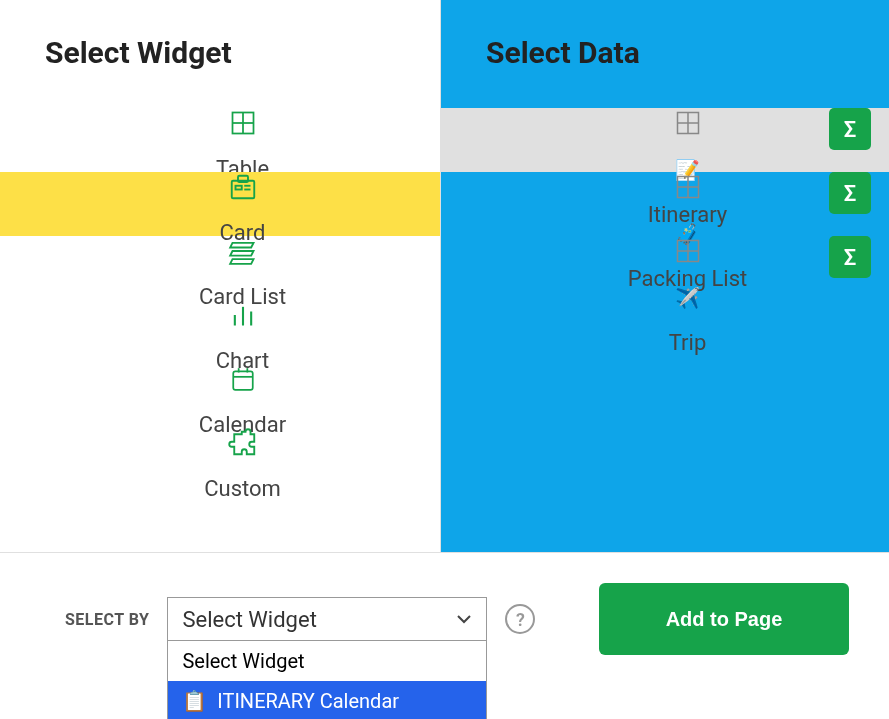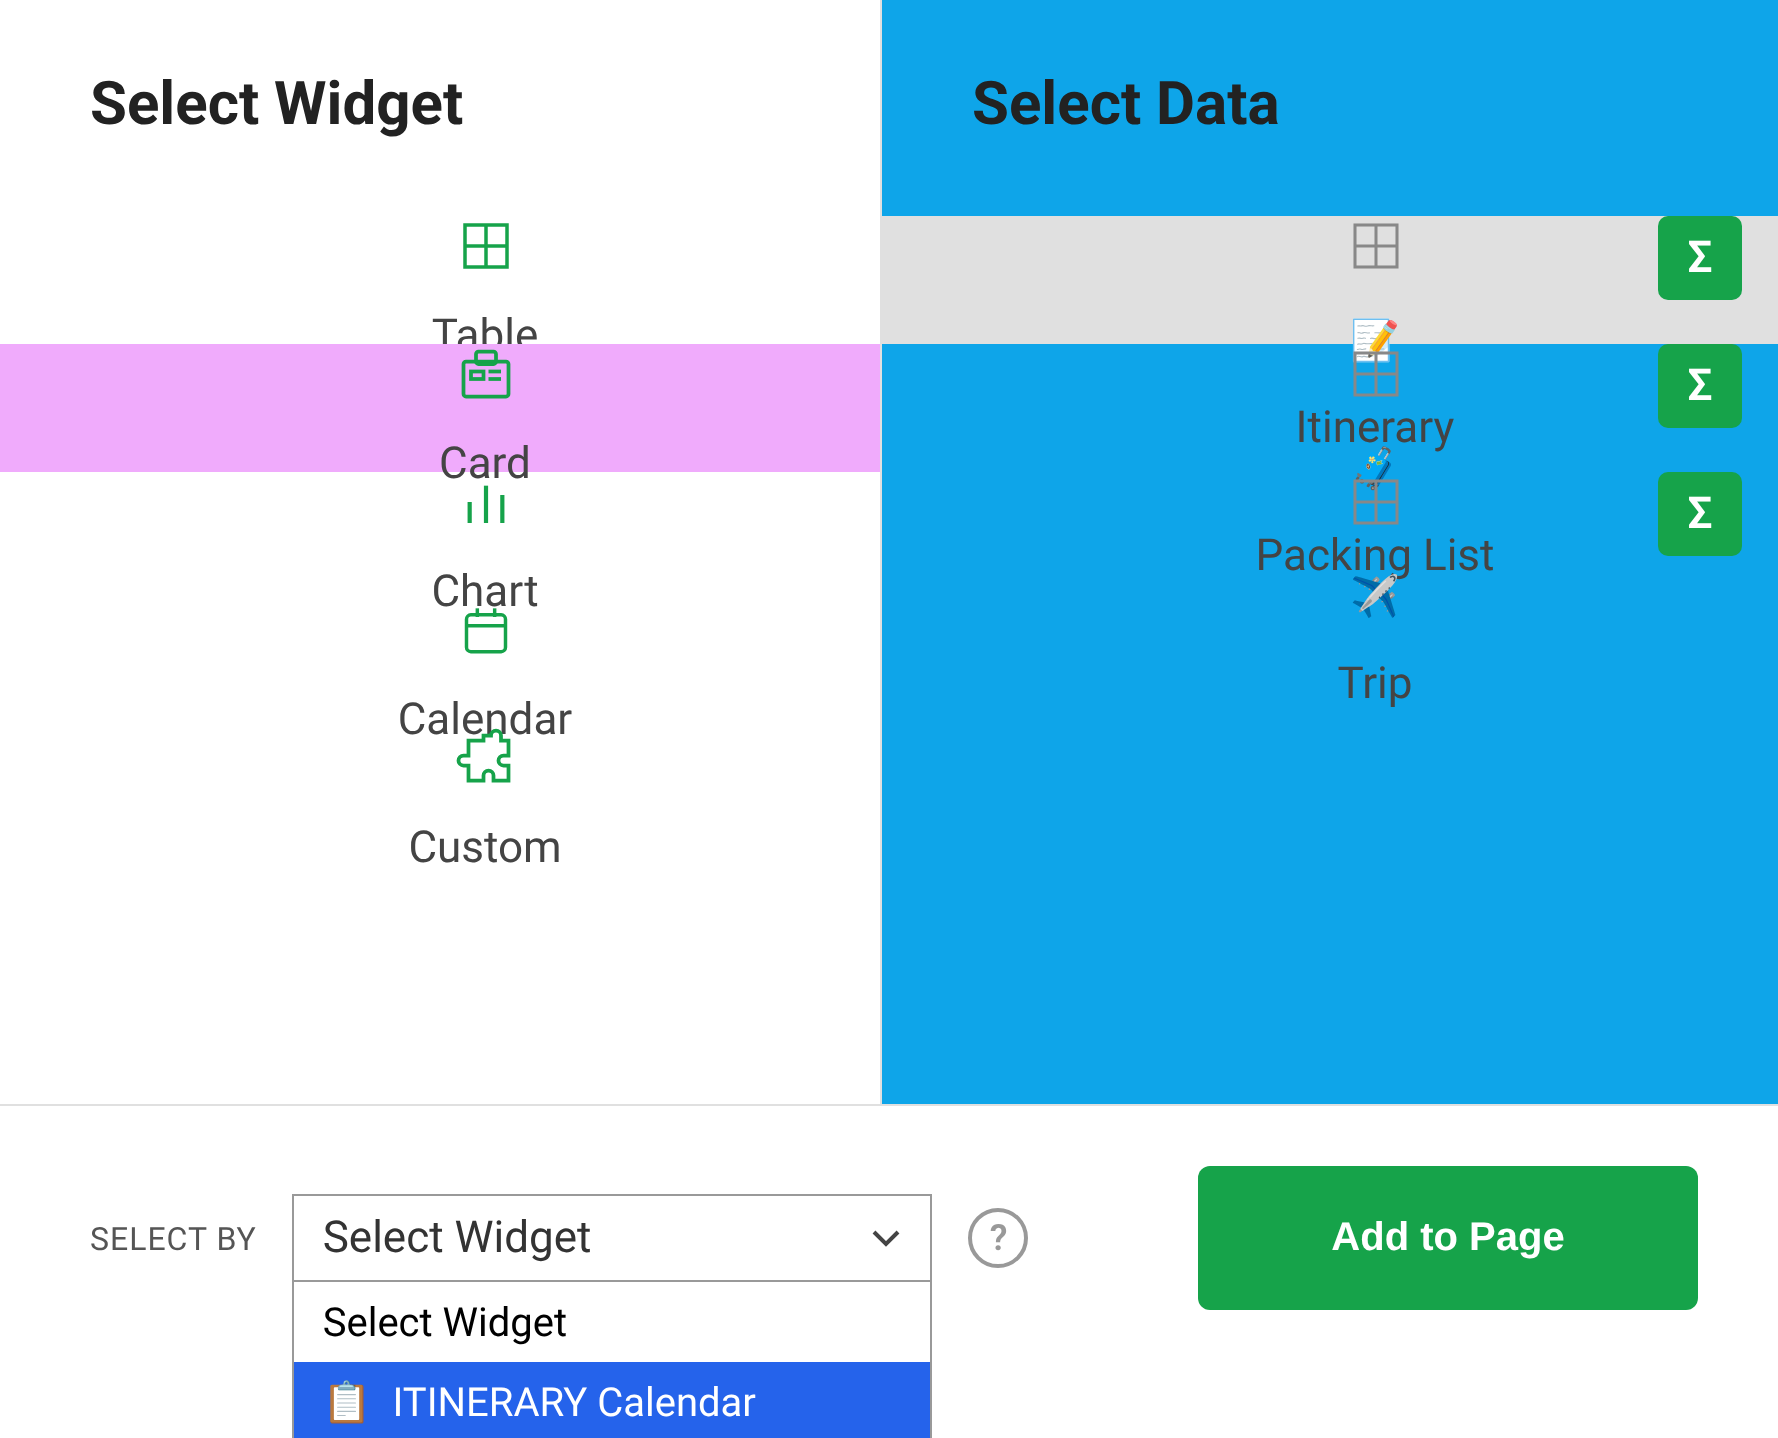--- a/index.html
+++ b/index.html
@@ -41,21 +41,21 @@
       display: flex;
       align-items: center;
       height: 64px;
       padding-left: 45px;
       cursor: pointer;
       position: relative;
       gap: 18px;
       flex-direction: column;
     }
     .widget-item.selected {
-      background: #f0abfc;
+      background: #fde047;
     }
     .data-item.selected {
       background: #e0e0e0;
     }
     .widget-label, .data-label {
       font-size: 22px;
       color: #444;
     }
     .icon-box {
       width: 30px;
@@ -90,23 +90,24 @@
     }
     .bottom-bar {
       display: flex;
       align-items: center;
       padding: 30px 40px 0 45px;
       gap: 18px;
       position: relative;
     }
     .select-by-label {
       font-size: 16px;
-      font-weight: 400;
+      font-weight: 700;
       color: #555;
       letter-spacing: 0.5px;
+      margin-left: 20px;
     }
     .select-wrapper {
       position: relative;
     }
     .select-box {
       border: 1px solid #999;
       height: 44px;
       width: 320px;
       display: flex;
       align-items: center;
@@ -197,20 +198,30 @@
             <rect x="3" y="7" width="18" height="14" rx="1"></rect>
               <rect x="8" y="3" width="8" height="5" rx="1"></rect>
             <rect x="6" y="11" width="5" height="3"></rect>
               <line x1="13" y1="11" x2="18" y2="11"></line>
               <line x1="13" y1="14" x2="18" y2="14"></line>
           </svg>
         </span>
         <span class="widget-label">Card</span>
       </li>
 
+      <li class="widget-item">
+        <span class="icon-box">
+          <svg width="30" height="28" viewBox="0 0 24 24" fill="none" stroke="#16a34a" stroke-width="1.6">
+            <path d="M3 5 L21 5 L19 9 L1 9 Z"></path>
+              <path d="M3 12 L21 12 L19 16 L1 16 Z"></path>
+              <path d="M3 19 L21 19 L19 23 L1 23 Z"></path>
+          </svg>
+        </span>
+        <span class="widget-label">Card List</span>
+      </li>
 
       <li class="widget-item">
         <span class="icon-box">
           <svg width="28" height="28" viewBox="0 0 24 24" fill="none" stroke="#16a34a" stroke-width="1.8">
             <line x1="5" y1="21" x2="5" y2="12"></line>
               <line x1="12" y1="21" x2="12" y2="5"></line>
               <line x1="19" y1="21" x2="19" y2="9"></line>
           </svg>
         </span>
         <span class="widget-label">Chart</span>

